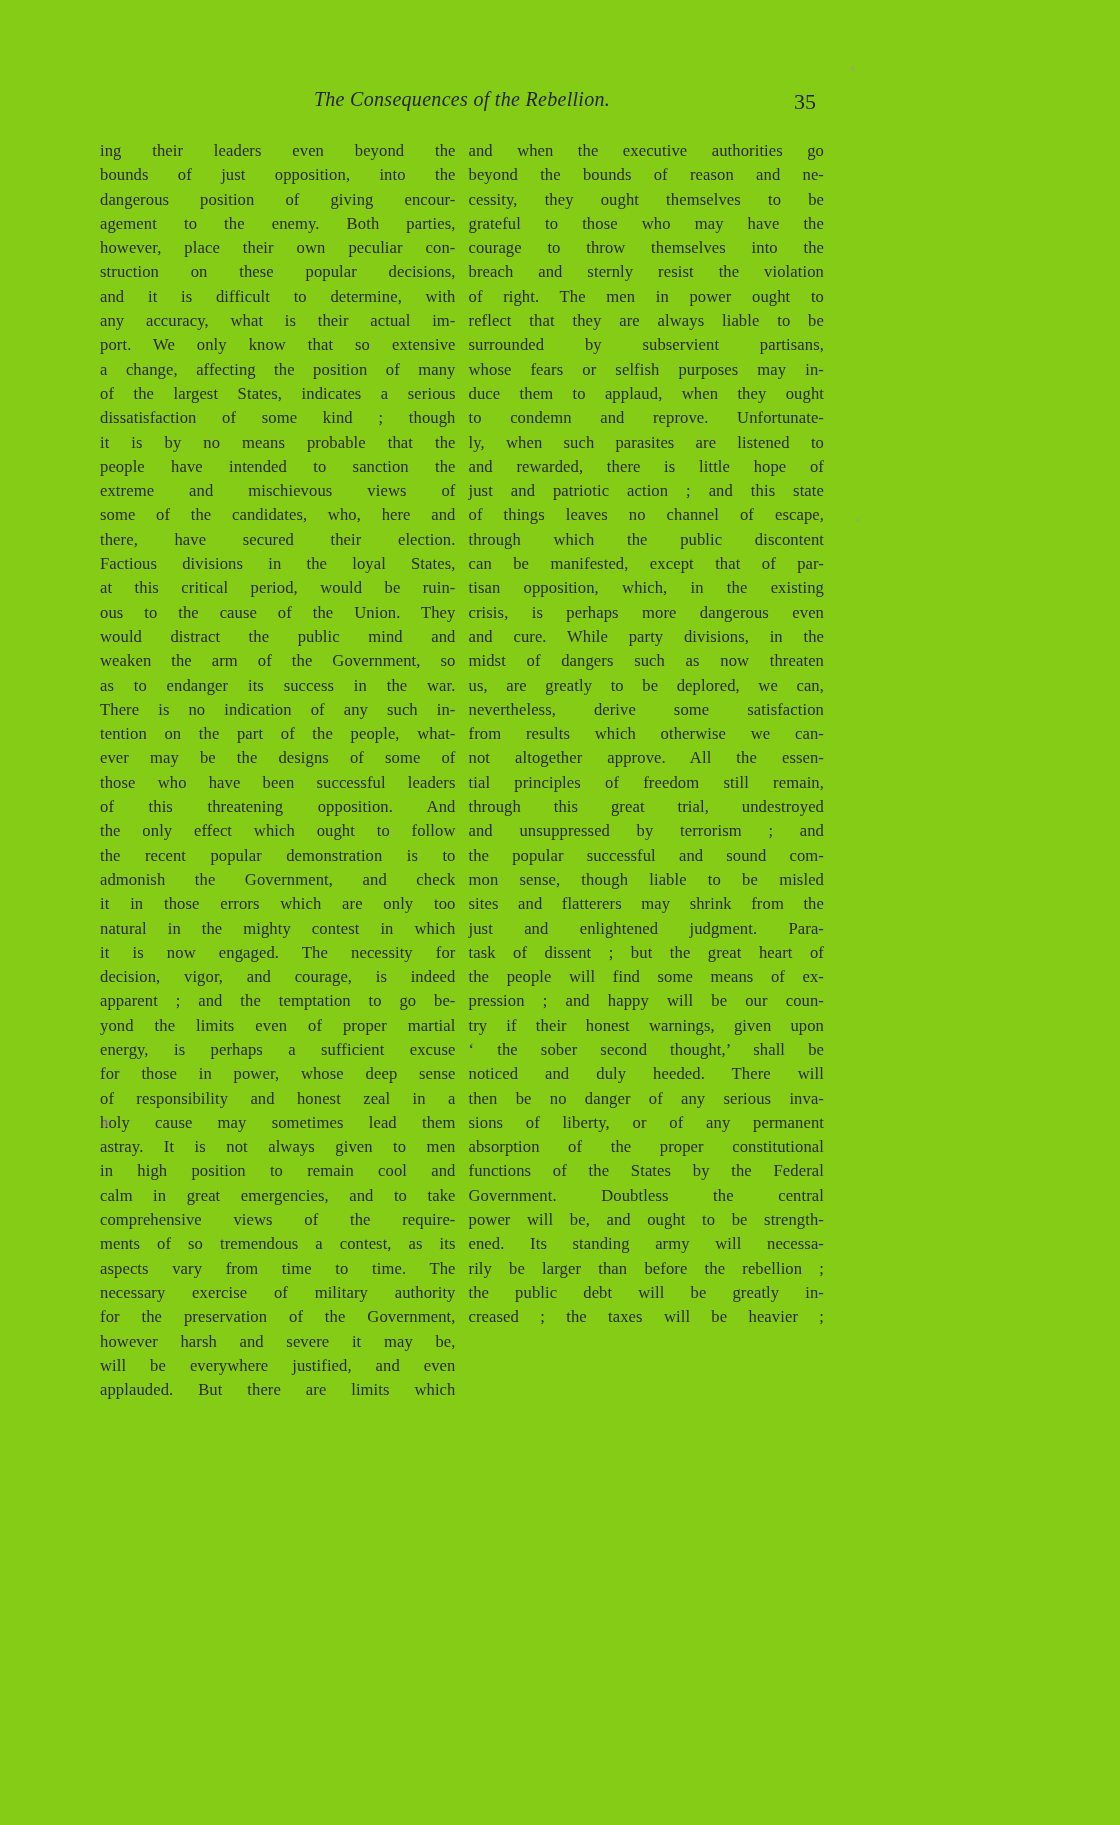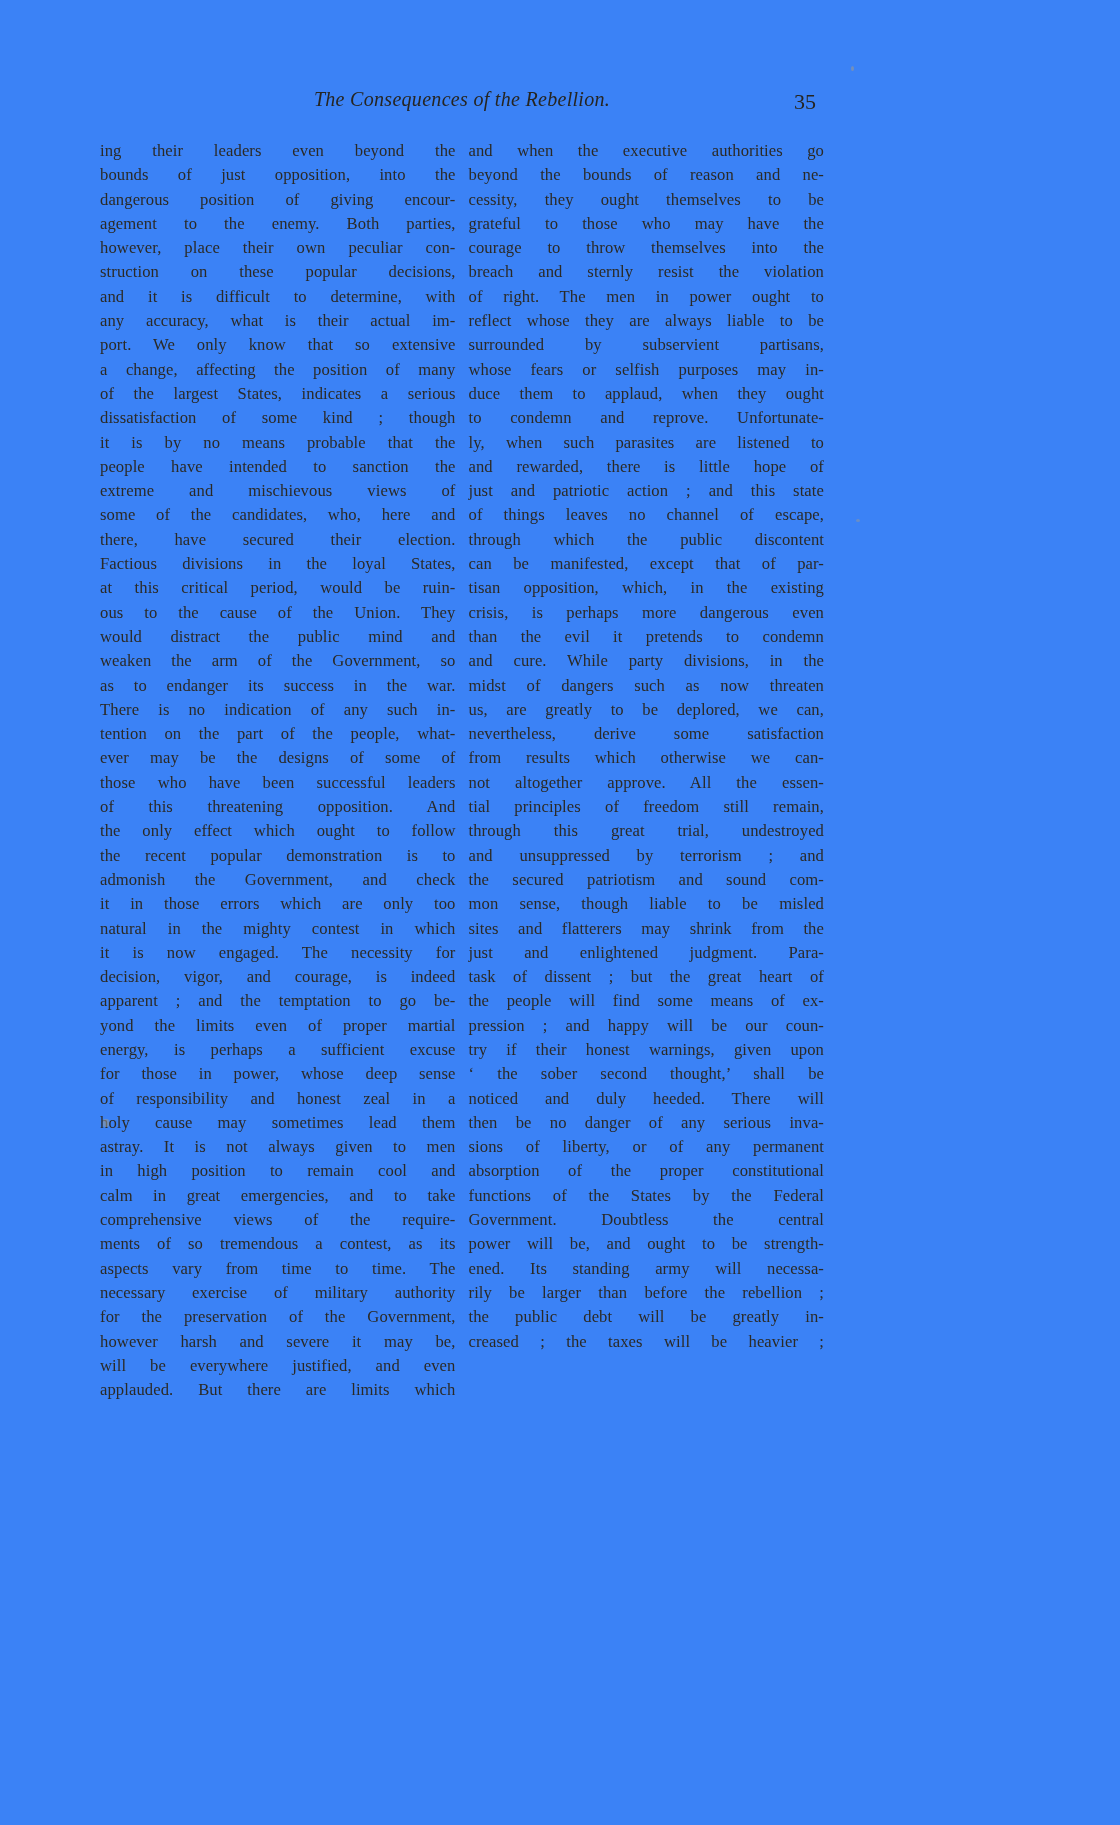--- a/index.html
+++ b/index.html
@@ -5,21 +5,21 @@
   html, body {
     margin: 0;
     padding: 0;
     background: #f4f4f1;
     font-family: "Liberation Serif", "DejaVu Serif", serif;
   }
   .page {
     position: relative;
     width: 1120px;
     height: 1825px;
-    background: #3b82f6;
+    background: #84cc16;
     color: #2b2a26;
     overflow: hidden;
   }
   .header {
     position: absolute;
     left: 100px;
     top: 88px;
     width: 724px;
     height: 30px;
   }
@@ -139,44 +139,43 @@
         <div class="line">applauded.  But there are limits which</div>
       </div>
     <div class="col">
         <div class="line">and when the executive authorities go</div>
         <div class="line">beyond the bounds of reason and ne-</div>
         <div class="line">cessity, they ought themselves to be</div>
         <div class="line">grateful to those who may have the</div>
         <div class="line">courage to throw themselves into the</div>
         <div class="line">breach and sternly resist the violation</div>
         <div class="line">of right.  The men in power ought to</div>
-        <div class="line">reflect whose they are always liable to be</div>
+        <div class="line">reflect that they are always liable to be</div>
         <div class="line">surrounded by subservient partisans,</div>
         <div class="line">whose fears or selfish purposes may in-</div>
         <div class="line">duce them to applaud, when they ought</div>
         <div class="line">to condemn and reprove.  Unfortunate-</div>
         <div class="line">ly, when such parasites are listened to</div>
         <div class="line">and rewarded, there is little hope of</div>
         <div class="line">just and patriotic action ; and this state</div>
         <div class="line">of things leaves no channel of escape,</div>
         <div class="line">through which the public discontent</div>
         <div class="line">can be manifested, except that of par-</div>
         <div class="line">tisan opposition, which, in the existing</div>
         <div class="line">crisis, is perhaps more dangerous even</div>
-        <div class="line">than the evil it pretends to condemn</div>
         <div class="line">and cure.  While party divisions, in the</div>
         <div class="line">midst of dangers such as now threaten</div>
         <div class="line">us, are greatly to be deplored, we can,</div>
         <div class="line">nevertheless, derive some satisfaction</div>
         <div class="line">from results which otherwise we can-</div>
         <div class="line">not altogether approve.  All the essen-</div>
         <div class="line">tial principles of freedom still remain,</div>
         <div class="line">through this great trial, undestroyed</div>
         <div class="line">and unsuppressed by terrorism ; and</div>
-        <div class="line">the secured patriotism and sound com-</div>
+        <div class="line">the popular successful and sound com-</div>
         <div class="line">mon sense, though liable to be misled</div>
         <div class="line">sites and flatterers may shrink from the</div>
         <div class="line">just and enlightened judgment.  Para-</div>
         <div class="line">task of dissent ; but the great heart of</div>
         <div class="line">the people will find some means of ex-</div>
         <div class="line">pression ; and happy will be our coun-</div>
         <div class="line">try if their honest warnings, given upon</div>
         <div class="line">‘ the sober second thought,’ shall be</div>
         <div class="line">noticed and duly heeded.  There will</div>
         <div class="line">then be no danger of any serious inva-</div>

